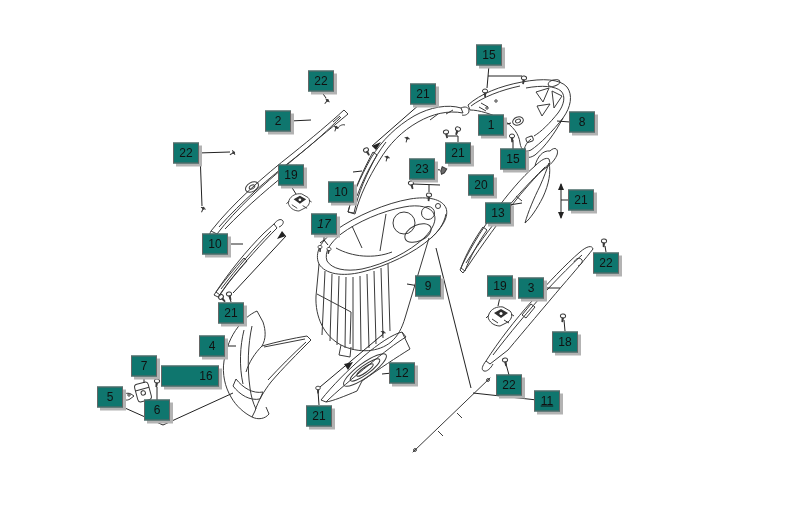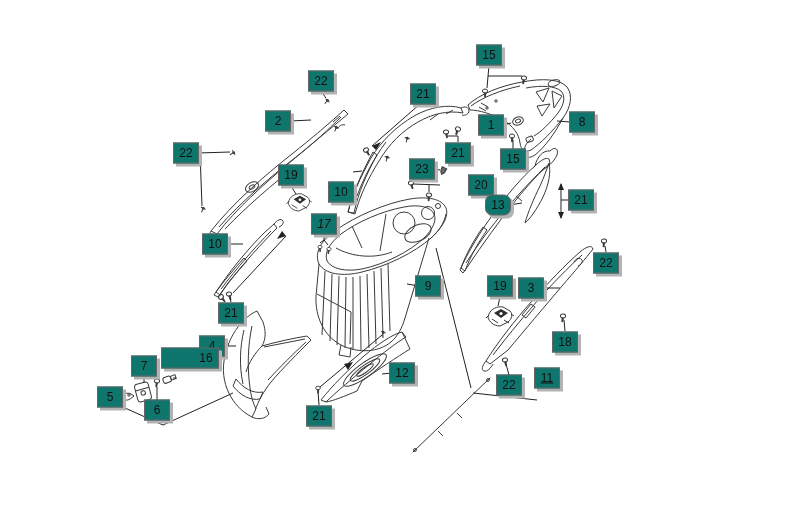--- a/index.html
+++ b/index.html
@@ -263,33 +263,33 @@
       <div class="callout" style="left: 278px; top: 121px;">2</div>
       <div class="callout" style="left: 491px; top: 125px;">1</div>
       <div class="callout" style="left: 582px; top: 122px;">8</div>
       <div class="callout" style="left: 186px; top: 153px;">22</div>
       <div class="callout" style="left: 513px; top: 159px;">15</div>
       <div class="callout" style="left: 458px; top: 153px;">21</div>
       <div class="callout" style="left: 341px; top: 172px; margin-top: 20px;">10</div>
       <div class="callout" style="left: 422px; top: 169px;">23</div>
       <div class="callout" style="left: 453px; top: 185px; margin-left: 28px;">20</div>
       <div class="callout" style="left: 291px; top: 175px;">19</div>
-      <div class="callout" style="left: 498px; top: 205px; border-radius: 7px;">13</div>
+      <div class="callout" style="left: 498px; top: 213px;">13</div>
       <div class="callout" style="left: 581px; top: 200px;">21</div>
       <div class="callout" style="left: 324px; top: 224px; font-style: italic;">17</div>
       <div class="callout" style="left: 215px; top: 244px;">10</div>
       <div class="callout" style="left: 606px; top: 263px;">22</div>
       <div class="callout" style="left: 428px; top: 286px;">9</div>
       <div class="callout" style="left: 500px; top: 286px;">19</div>
       <div class="callout" style="left: 531px; top: 288px;">3</div>
       <div class="callout" style="left: 231px; top: 313px;">21</div>
       <div class="callout" style="left: 565px; top: 342px;">18</div>
       <div class="callout" style="left: 212px; top: 346px;">4</div>
       <div class="callout" style="left: 144px; top: 366px;">7</div>
-      <div class="callout" style="left: 190px; top: 358px; padding-left: 36px;">16</div>
+      <div class="callout" style="left: 190px; top: 376px; padding-left: 36px;">16</div>
       <div class="callout" style="left: 402px; top: 373px;">12</div>
       <div class="callout" style="left: 110px; top: 397px;">5</div>
       <div class="callout" style="left: 157px; top: 410px;">6</div>
       <div class="callout" style="left: 319px; top: 416px;">21</div>
       <div class="callout" style="left: 509px; top: 385px;">22</div>
-      <div class="callout" style="left: 547px; top: 378px; text-decoration: underline;">11</div>
+      <div class="callout" style="left: 547px; top: 401px; text-decoration: underline;">11</div>
     </div>
 </div>
 
 </body></html>

